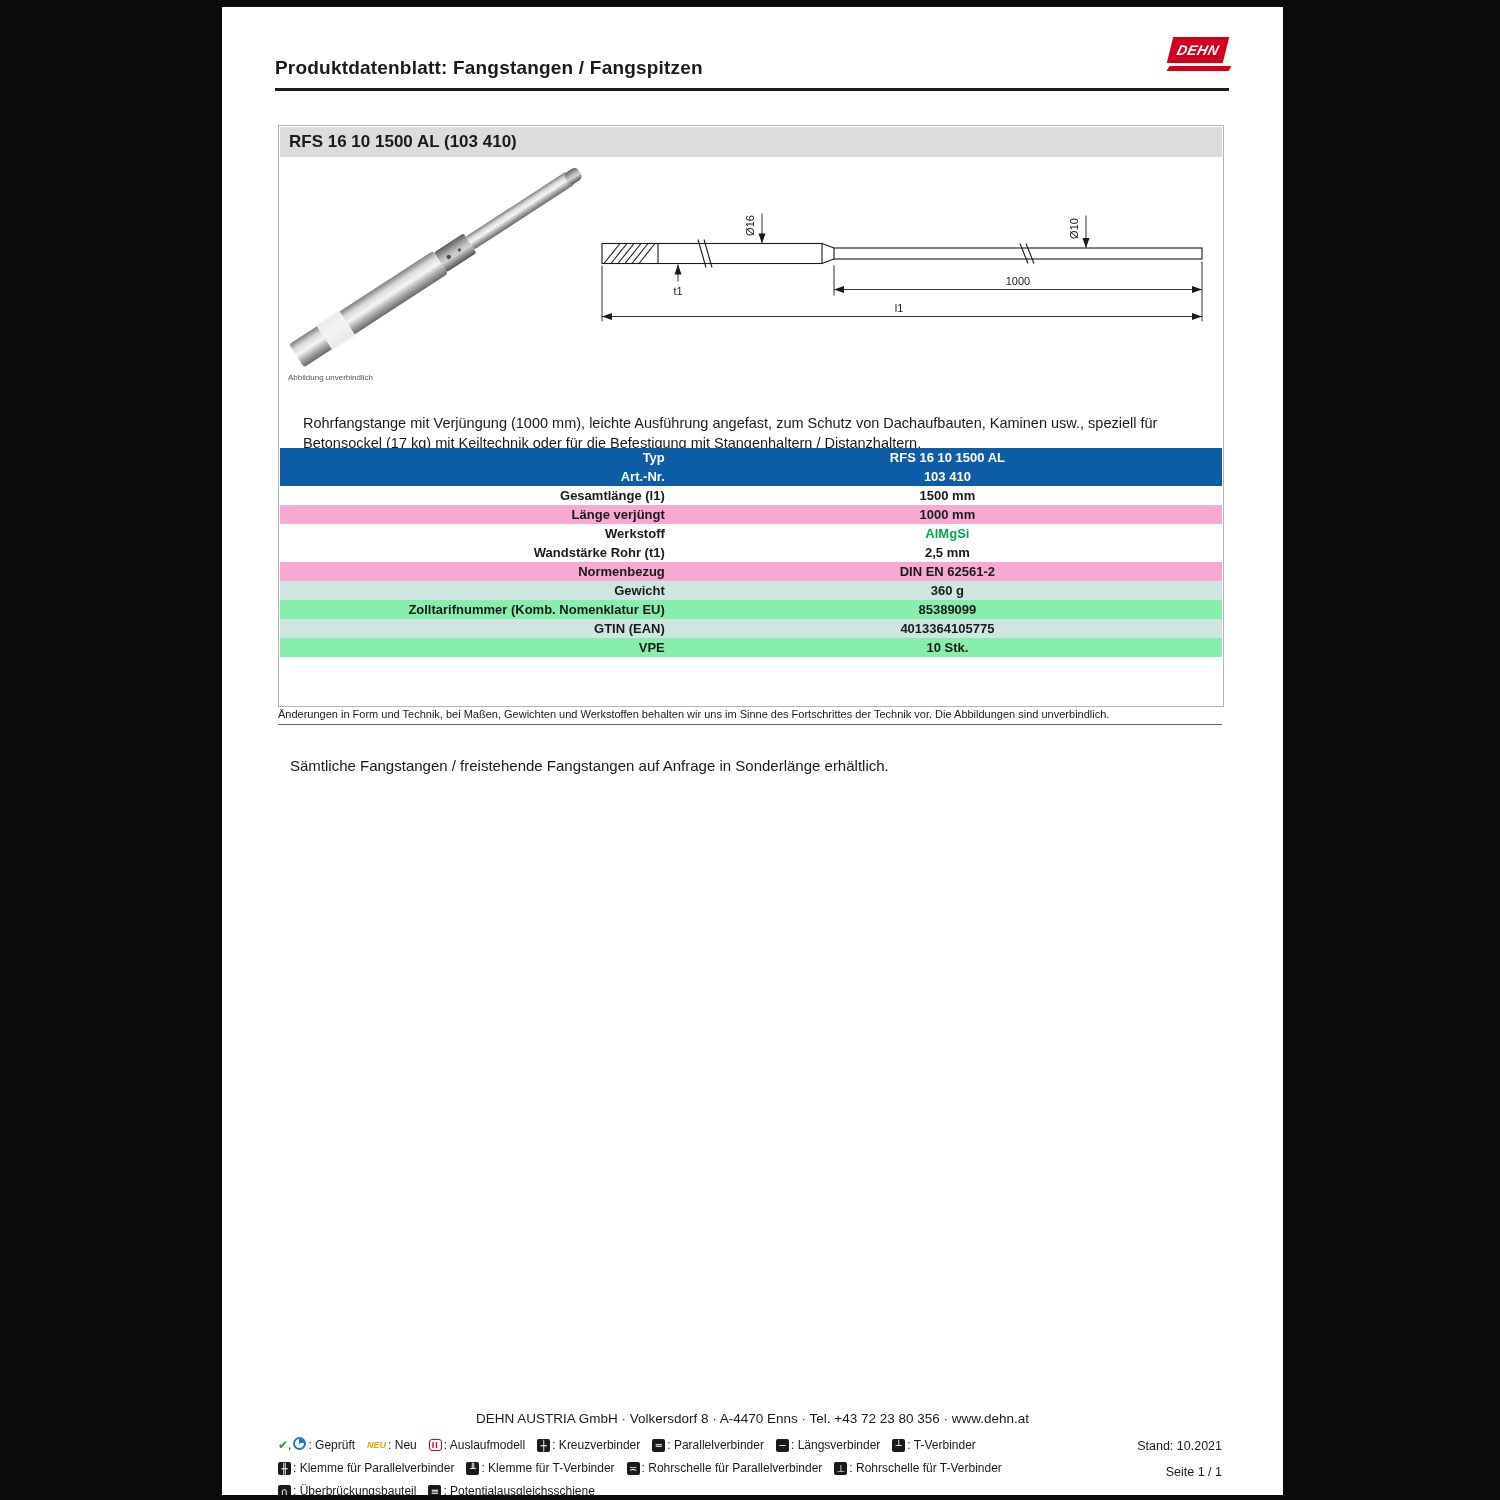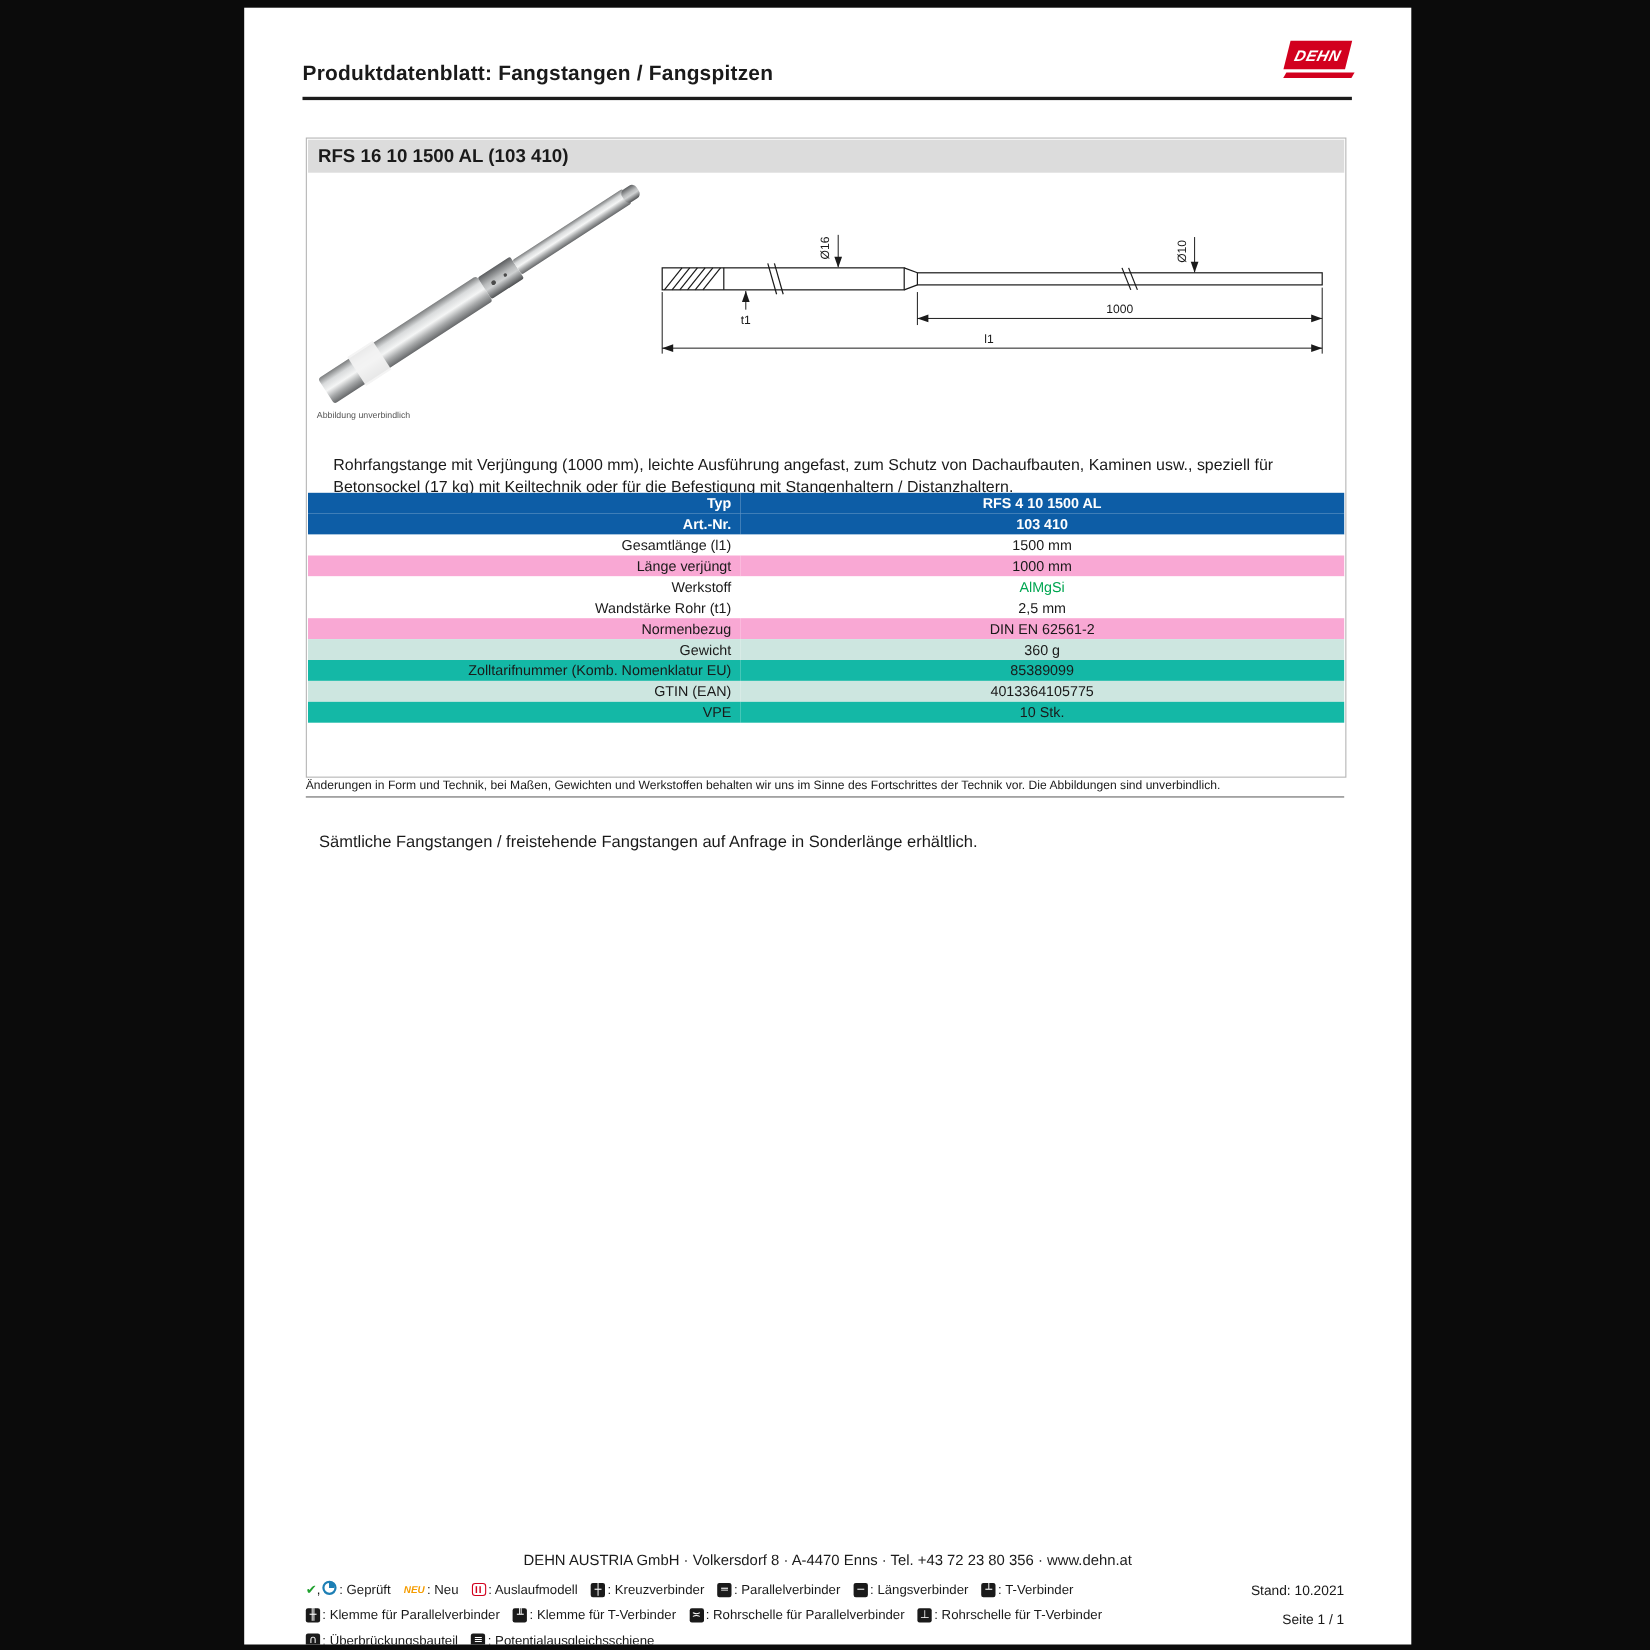--- a/index.html
+++ b/index.html
@@ -53,30 +53,30 @@
   .drawing-wrap svg{width:100%;height:100%;}
   .drawing-wrap text{font-family:"Liberation Sans","DejaVu Sans",sans-serif;font-size:11px;fill:#1a1a1a;}
   .description{
     position:absolute;left:8px;top:272px;width:928px;margin:16px;
     font-size:14.5px;line-height:1.35;
   }
   table.spec{
     position:absolute;left:1px;top:322px;width:942px;
     border-collapse:collapse;table-layout:fixed;
   }
-  table.spec td{font-size:13px;padding:2px 8px;vertical-align:middle;}
+  table.spec td{font-size:13px;padding:2px 8px;vertical-align:middle;font-weight:bold;}
   table.spec td.lbl{width:40%;text-align:right;}
   table.spec td.val{text-align:center;}
   tr.spec-head-row td{
     background:#0d5da6;color:#fff;font-weight:bold;height:13px;
   }
   tr.bg-white td{background:#ffffff;height:15px;}
   tr.bg-gray td{background:#f9a8d4;height:15px;}
   tr.bg-mint td{background:#cde6e0;height:15px;}
-  tr.bg-teal td{background:#14b8a6;height:15px;}
+  tr.bg-teal td{background:#86efac;height:15px;}
   .footnote{
     position:absolute;left:56px;top:701px;width:944px;
     font-size:11px;color:#1a1a1a;border-bottom:1px solid #666;padding-bottom:4px;
   }
   .note{
     position:absolute;left:68px;top:750px;margin:0;font-size:15px;
   }
   
   .company-line{
     position:absolute;left:0;top:1404px;width:100%;text-align:center;
@@ -211,21 +211,21 @@
         <text x="84" y="121" text-anchor="middle">t1</text>
       </svg>
     </div>
 
     <p class="description">Rohrfangstange mit Verjüngung (1000 mm), leichte Ausführung angefast, zum Schutz von Dachaufbauten, Kaminen usw., speziell für Betonsockel (17 kg) mit Keiltechnik oder für die Befestigung mit Stangenhaltern / Distanzhaltern.</p>
 
     <table class="spec" id="spec-table">
         <tbody>
           <tr class="spec-head-row">
             <td class="lbl">Typ</td>
-            <td class="val">RFS 4 10 1500 AL</td>
+            <td class="val">RFS 16 10 1500 AL</td>
           </tr>
           <tr class="spec-head-row">
             <td class="lbl">Art.-Nr.</td>
             <td class="val">103 410</td>
           </tr>
           <tr class="bg-white">
             <td class="lbl">Gesamtlänge (l1)</td>
             <td class="val">1500 mm</td>
           </tr>
           <tr class="bg-gray">

